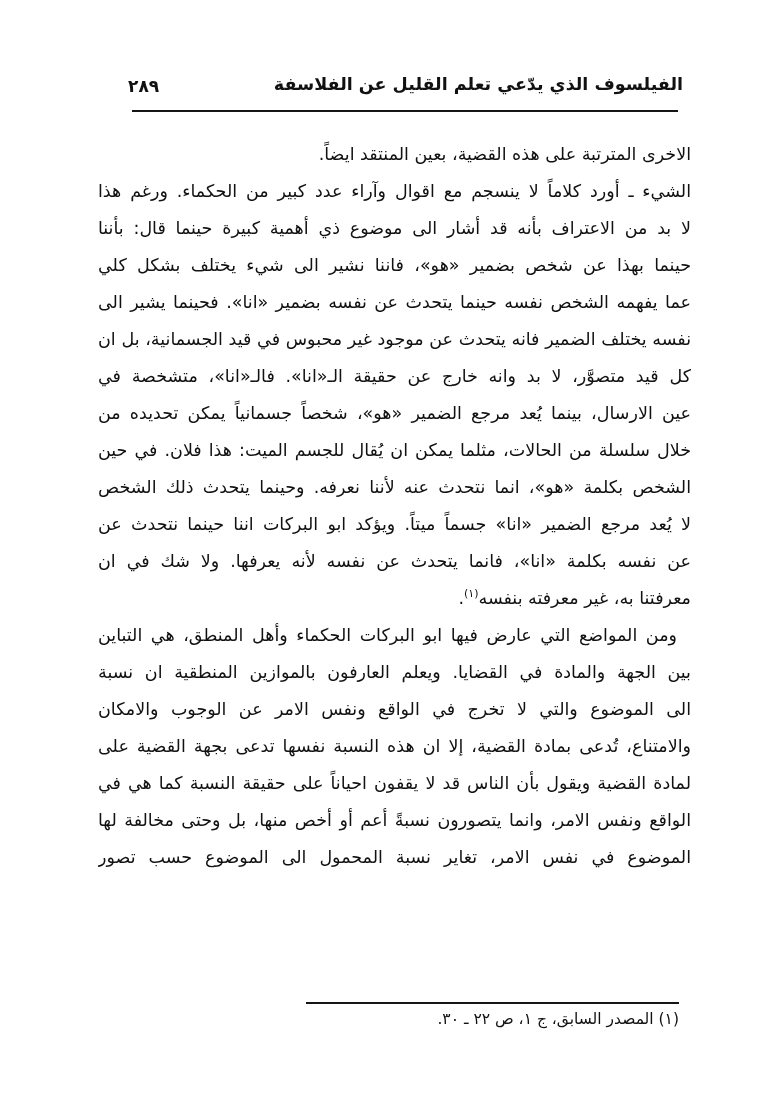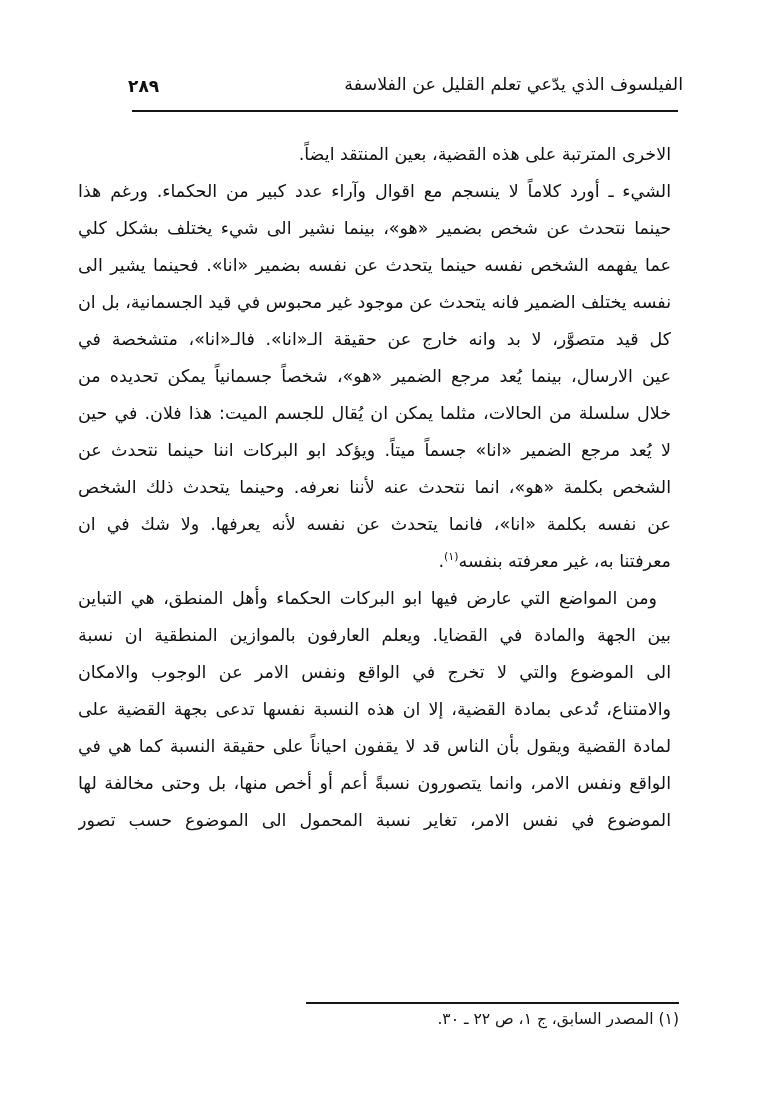--- a/index.html
+++ b/index.html
@@ -25,36 +25,36 @@
     font-size: 17px;
     font-weight: bold;
     letter-spacing: 1px;
   }
   .running-title {
     position: absolute;
     top: 74px;
     right: 89px;
     direction: rtl;
     font-size: 17.5px;
-    font-weight: normal;
+    font-weight: bold;
     white-space: nowrap;
   }
   .header-rule {
     position: absolute;
     top: 110px;
     left: 132px;
     width: 546px;
     height: 2px;
     background: #151515;
   }
   
   .body-text {
     position: absolute;
     top: 136px;
-    left: 78px;
+    left: 98px;
     width: 593px;
     direction: rtl;
     font-size: 17.5px;
   }
   .line {
     height: 37px;
     line-height: 37px;
     overflow: hidden;
     text-align: justify;
     text-align-last: justify;
@@ -98,28 +98,29 @@
 
   <div class="page-number">٢٨٩</div>
 
   <div class="running-title">الفيلسوف الذي يدّعي تعلم القليل عن الفلاسفة</div>
 
   <div class="header-rule"></div>
 
   <div class="body-text">
     <div class="line end">الاخرى المترتبة على هذه القضية، بعين المنتقد ايضاً.</div>
     <div class="line">الشيء ـ أورد كلاماً لا ينسجم مع اقوال وآراء عدد كبير من الحكماء. ورغم هذا</div>
-    <div class="line">حينما نتحدث عن شخص بضمير «هو»، بينما نشير الى شيء يختلف بشكل كلي</div>
+    <div class="line">لا بد من الاعتراف بأنه قد أشار الى موضوع ذي أهمية كبيرة حينما قال: بأننا</div>
+    <div class="line">حينما بهذا عن شخص بضمير «هو»، فاننا نشير الى شيء يختلف بشكل كلي</div>
     <div class="line">عما يفهمه الشخص نفسه حينما يتحدث عن نفسه بضمير «انا». فحينما يشير الى</div>
     <div class="line">نفسه يختلف الضمير فانه يتحدث عن موجود غير محبوس في قيد الجسمانية، بل ان</div>
     <div class="line">كل قيد متصوَّر، لا بد وانه خارج عن حقيقة الـ«انا». فالـ«انا»، متشخصة في</div>
     <div class="line">عين الارسال، بينما يُعد مرجع الضمير «هو»، شخصاً جسمانياً يمكن تحديده من</div>
     <div class="line">خلال سلسلة من الحالات، مثلما يمكن ان يُقال للجسم الميت: هذا فلان. في حين</div>
+    <div class="line">الشخص بكلمة «هو»، انما نتحدث عنه لأننا نعرفه. وحينما يتحدث ذلك الشخص</div>
     <div class="line">لا يُعد مرجع الضمير «انا» جسماً ميتاً. ويؤكد ابو البركات اننا حينما نتحدث عن</div>
-    <div class="line">الشخص بكلمة «هو»، انما نتحدث عنه لأننا نعرفه. وحينما يتحدث ذلك الشخص</div>
     <div class="line">عن نفسه بكلمة «انا»، فانما يتحدث عن نفسه لأنه يعرفها. ولا شك في ان</div>
     <div class="line end">
       <span>معرفتنا به، غير معرفته بنفسه</span><span class="fn-ref">(١)</span><span>.</span>
     </div>
     <div class="line indent">ومن المواضع التي عارض فيها ابو البركات الحكماء وأهل المنطق، هي التباين</div>
     <div class="line">بين الجهة والمادة في القضايا. ويعلم العارفون بالموازين المنطقية ان نسبة المحمول</div>
     <div class="line">الى الموضوع والتي لا تخرج في الواقع ونفس الامر عن الوجوب والامكان</div>
     <div class="line">والامتناع، تُدعى بمادة القضية، إلا ان هذه النسبة نفسها تدعى بجهة القضية على</div>
     <div class="line">لمادة القضية ويقول بأن الناس قد لا يقفون احياناً على حقيقة النسبة كما هي في</div>
     <div class="line">الواقع ونفس الامر، وانما يتصورون نسبةً أعم أو أخص منها، بل وحتى مخالفة لها</div>

